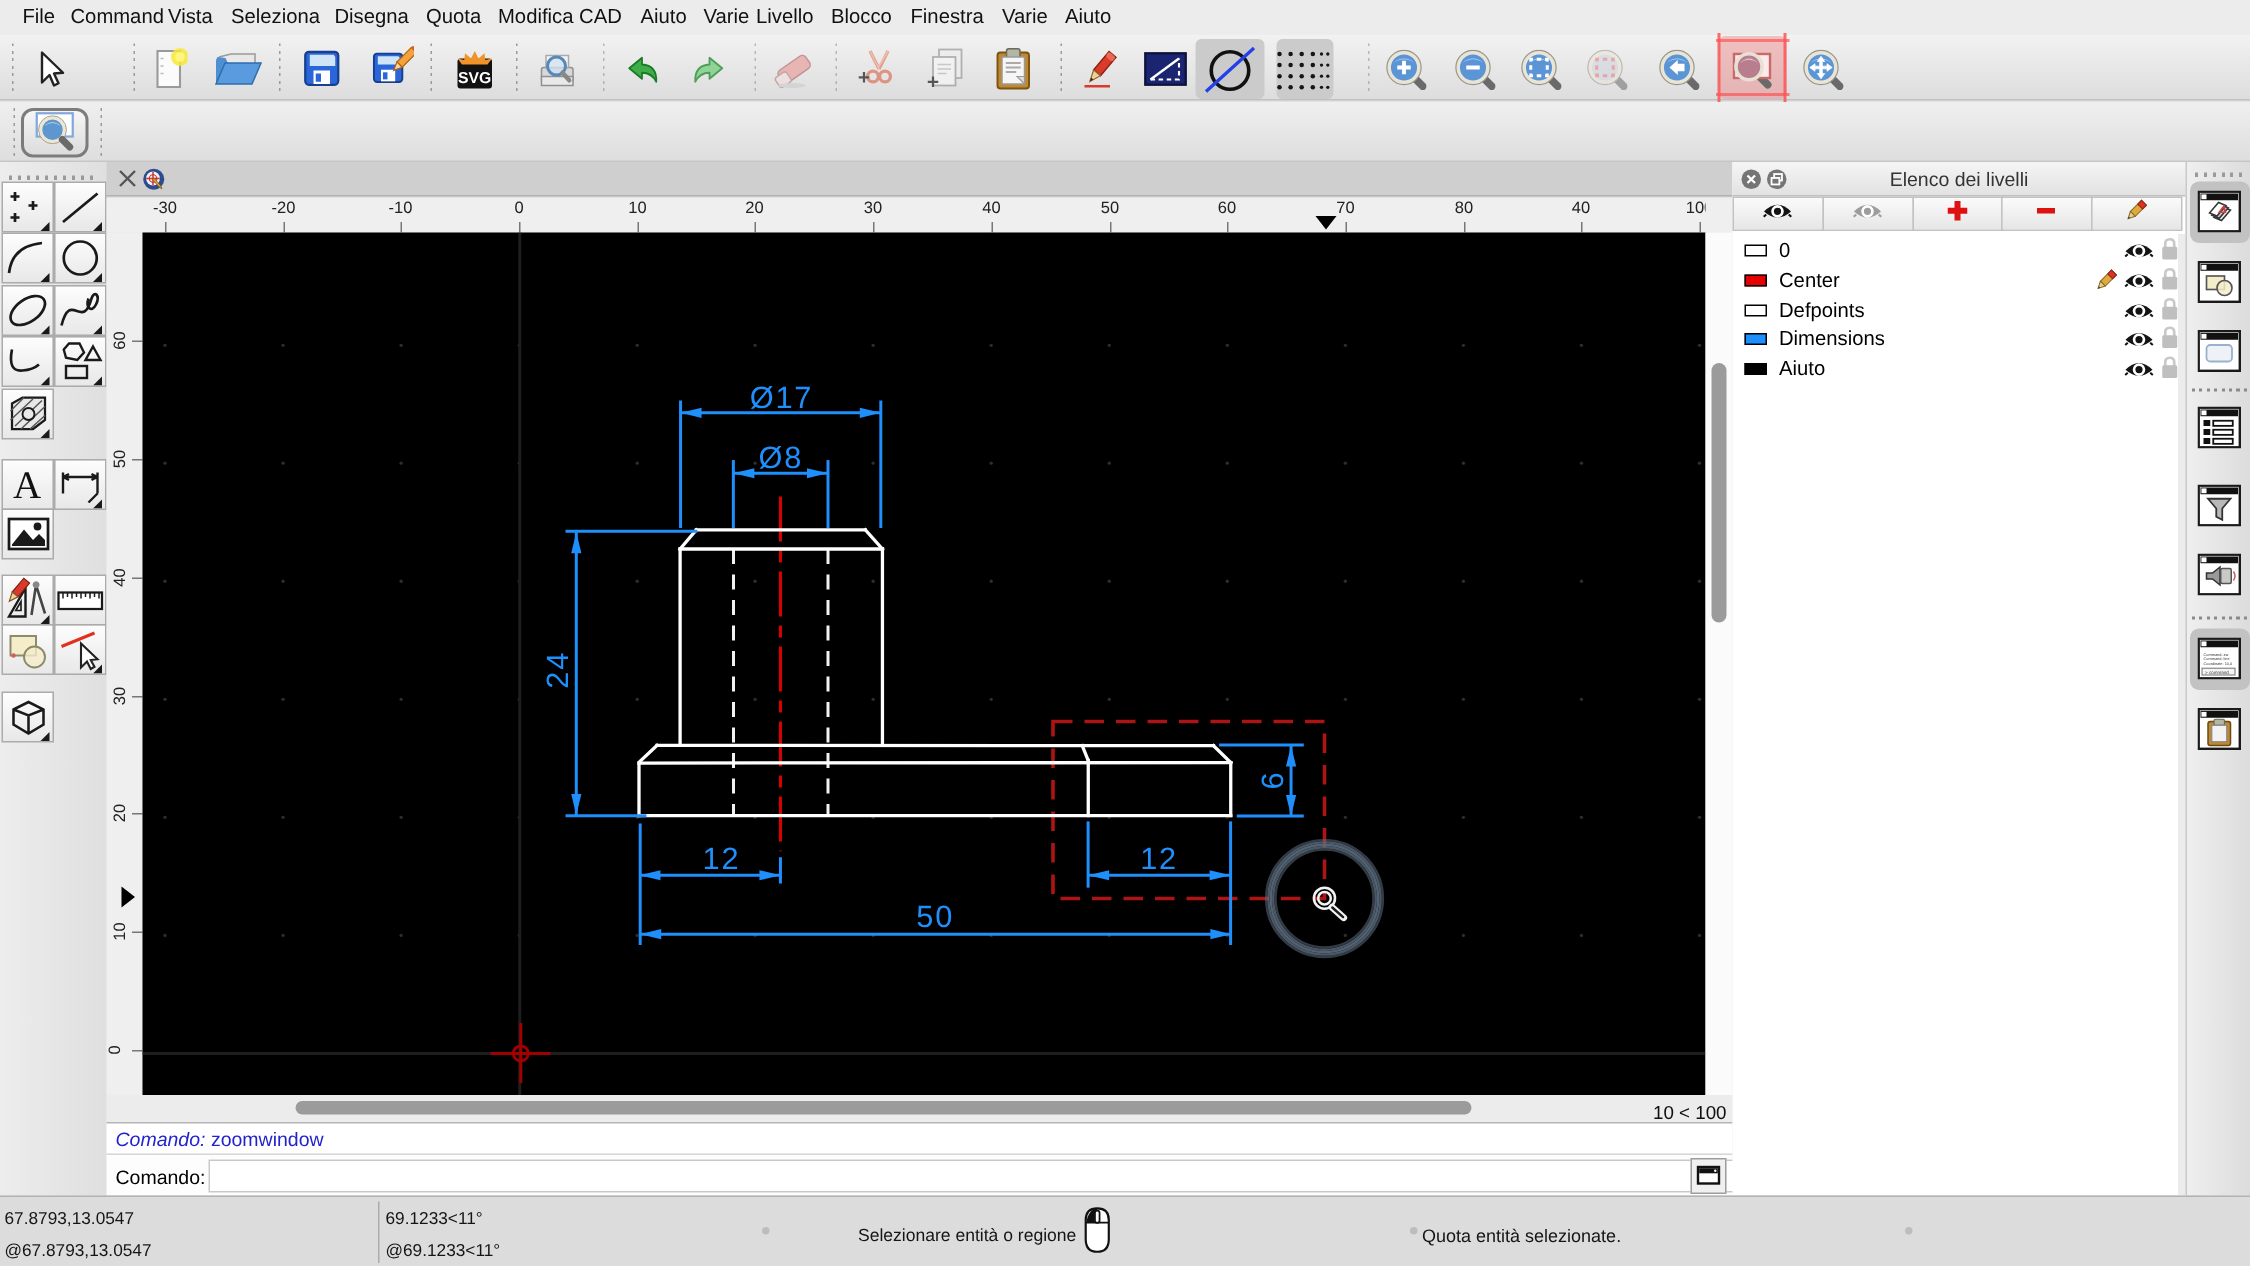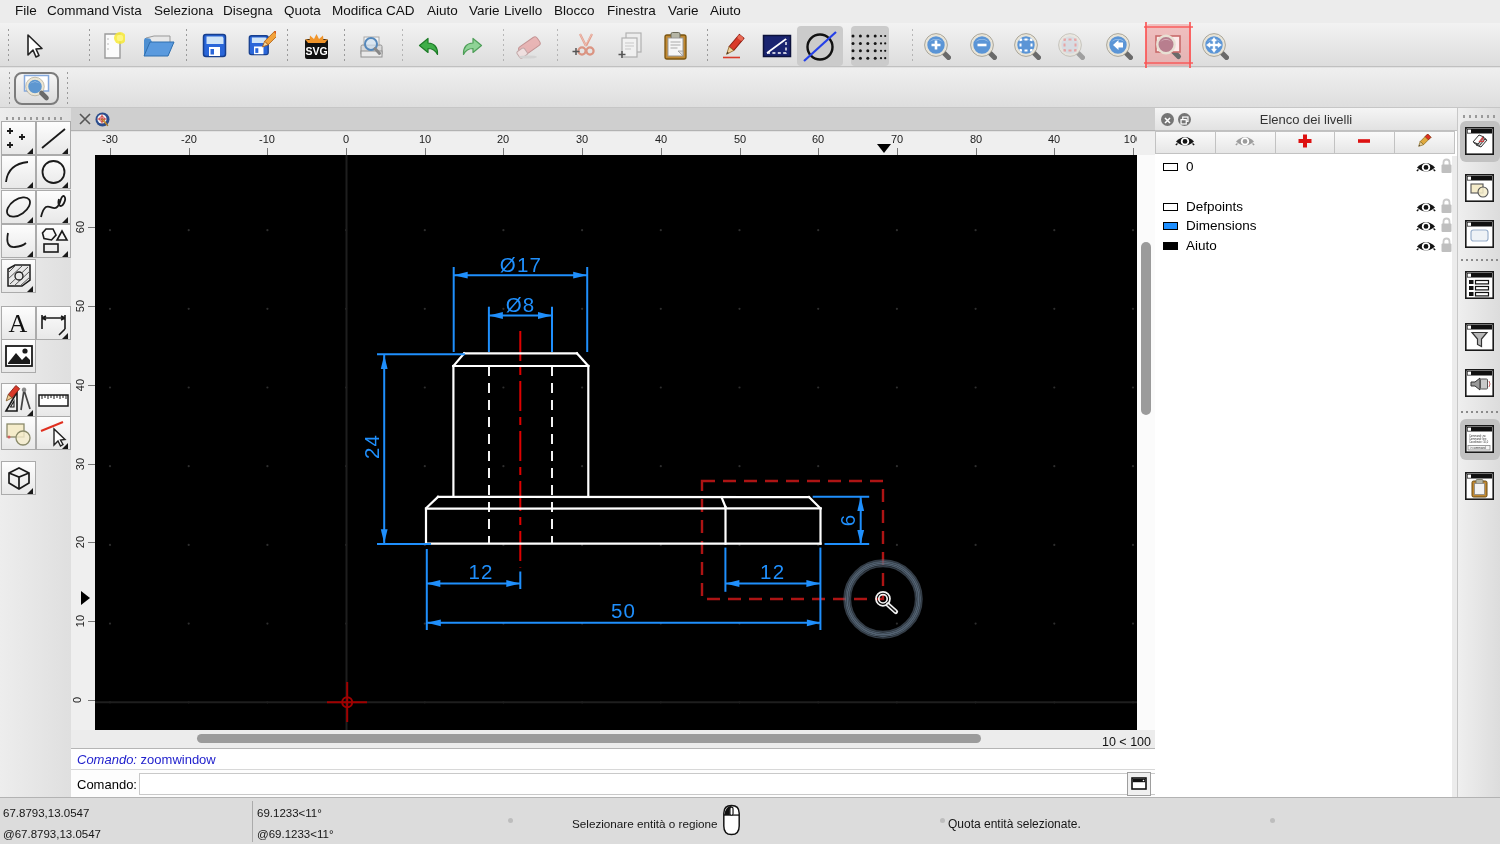--- a/index.html
+++ b/index.html
@@ -745,20 +745,41 @@
 <div style="position:absolute;left:259px;top:3px;"><svg width="20" height="14" viewBox="0 0 20 14">
             <path d="M1 7.5 Q10 -1.5 19 7.5 Q10 15.5 1 7.5 Z" fill="#141414"></path>
             <path d="M10 3.2 A4.2 4.2 0 1 0 10 11.6 A4.2 4.2 0 1 0 10 3.2 Z M10 5 A2.4 2.4 0 1 1 10 9.8 A2.4 2.4 0 1 1 10 5 Z" fill="#fff" fill-rule="evenodd"></path>
             <path d="M2.5 9.5 L0.8 11 M17.5 9.5 L19.2 11" stroke="#141414" stroke-width="1.4"></path>
           </svg></div>
 <div style="position:absolute;left:283px;top:1px;"><svg width="13" height="16" viewBox="0 0 13 16">
             <path d="M3.5 7 V4.5 Q3.5 1.5 6.5 1.5 Q9.5 1.5 9.5 4.5 V7" fill="none" stroke="#c9c9c9" stroke-width="1.8"></path>
             <rect x="1.5" y="6.5" width="10" height="8.5" rx="1" fill="#bfbfbf"></rect>
           </svg></div>
 </div>
+      <div class="layerrow" style="top:69px;">
+<div class="swatch" style="background:#e60000;"></div>
+<span class="lname">Center</span>
+<div style="position:absolute;left:238px;top:1px;"><svg width="18" height="18" viewBox="0 0 18 18">
+            <g transform="rotate(45 9 9)">
+              <rect x="6.7" y="1.5" width="4.6" height="10.5" fill="#e0a93e" stroke="#8a6a1c" stroke-width="0.7"></rect>
+              <rect x="6.7" y="1.5" width="4.6" height="3.6" fill="#e03020" stroke="#8a2a1c" stroke-width="0.7"></rect>
+              <path d="M6.7 12 L9 16.5 L11.3 12 Z" fill="#e8cf9a" stroke="#8a6a1c" stroke-width="0.7"></path>
+              <path d="M8.3 15.1 L9 16.5 L9.7 15.1 Z" fill="#3a3a3a"></path>
+            </g>
+          </svg></div>
+<div style="position:absolute;left:259px;top:3px;"><svg width="20" height="14" viewBox="0 0 20 14">
+            <path d="M1 7.5 Q10 -1.5 19 7.5 Q10 15.5 1 7.5 Z" fill="#141414"></path>
+            <path d="M10 3.2 A4.2 4.2 0 1 0 10 11.6 A4.2 4.2 0 1 0 10 3.2 Z M10 5 A2.4 2.4 0 1 1 10 9.8 A2.4 2.4 0 1 1 10 5 Z" fill="#fff" fill-rule="evenodd"></path>
+            <path d="M2.5 9.5 L0.8 11 M17.5 9.5 L19.2 11" stroke="#141414" stroke-width="1.4"></path>
+          </svg></div>
+<div style="position:absolute;left:283px;top:1px;"><svg width="13" height="16" viewBox="0 0 13 16">
+            <path d="M3.5 7 V4.5 Q3.5 1.5 6.5 1.5 Q9.5 1.5 9.5 4.5 V7" fill="none" stroke="#c9c9c9" stroke-width="1.8"></path>
+            <rect x="1.5" y="6.5" width="10" height="8.5" rx="1" fill="#bfbfbf"></rect>
+          </svg></div>
+</div>
       <div class="layerrow" style="top:108px;">
 <div class="swatch" style="background:#1e8fff;"></div>
 <span class="lname">Dimensions</span>
 
 <div style="position:absolute;left:259px;top:3px;"><svg width="20" height="14" viewBox="0 0 20 14">
             <path d="M1 7.5 Q10 -1.5 19 7.5 Q10 15.5 1 7.5 Z" fill="#141414"></path>
             <path d="M10 3.2 A4.2 4.2 0 1 0 10 11.6 A4.2 4.2 0 1 0 10 3.2 Z M10 5 A2.4 2.4 0 1 1 10 9.8 A2.4 2.4 0 1 1 10 5 Z" fill="#fff" fill-rule="evenodd"></path>
             <path d="M2.5 9.5 L0.8 11 M17.5 9.5 L19.2 11" stroke="#141414" stroke-width="1.4"></path>
           </svg></div>
 <div style="position:absolute;left:283px;top:1px;"><svg width="13" height="16" viewBox="0 0 13 16">

